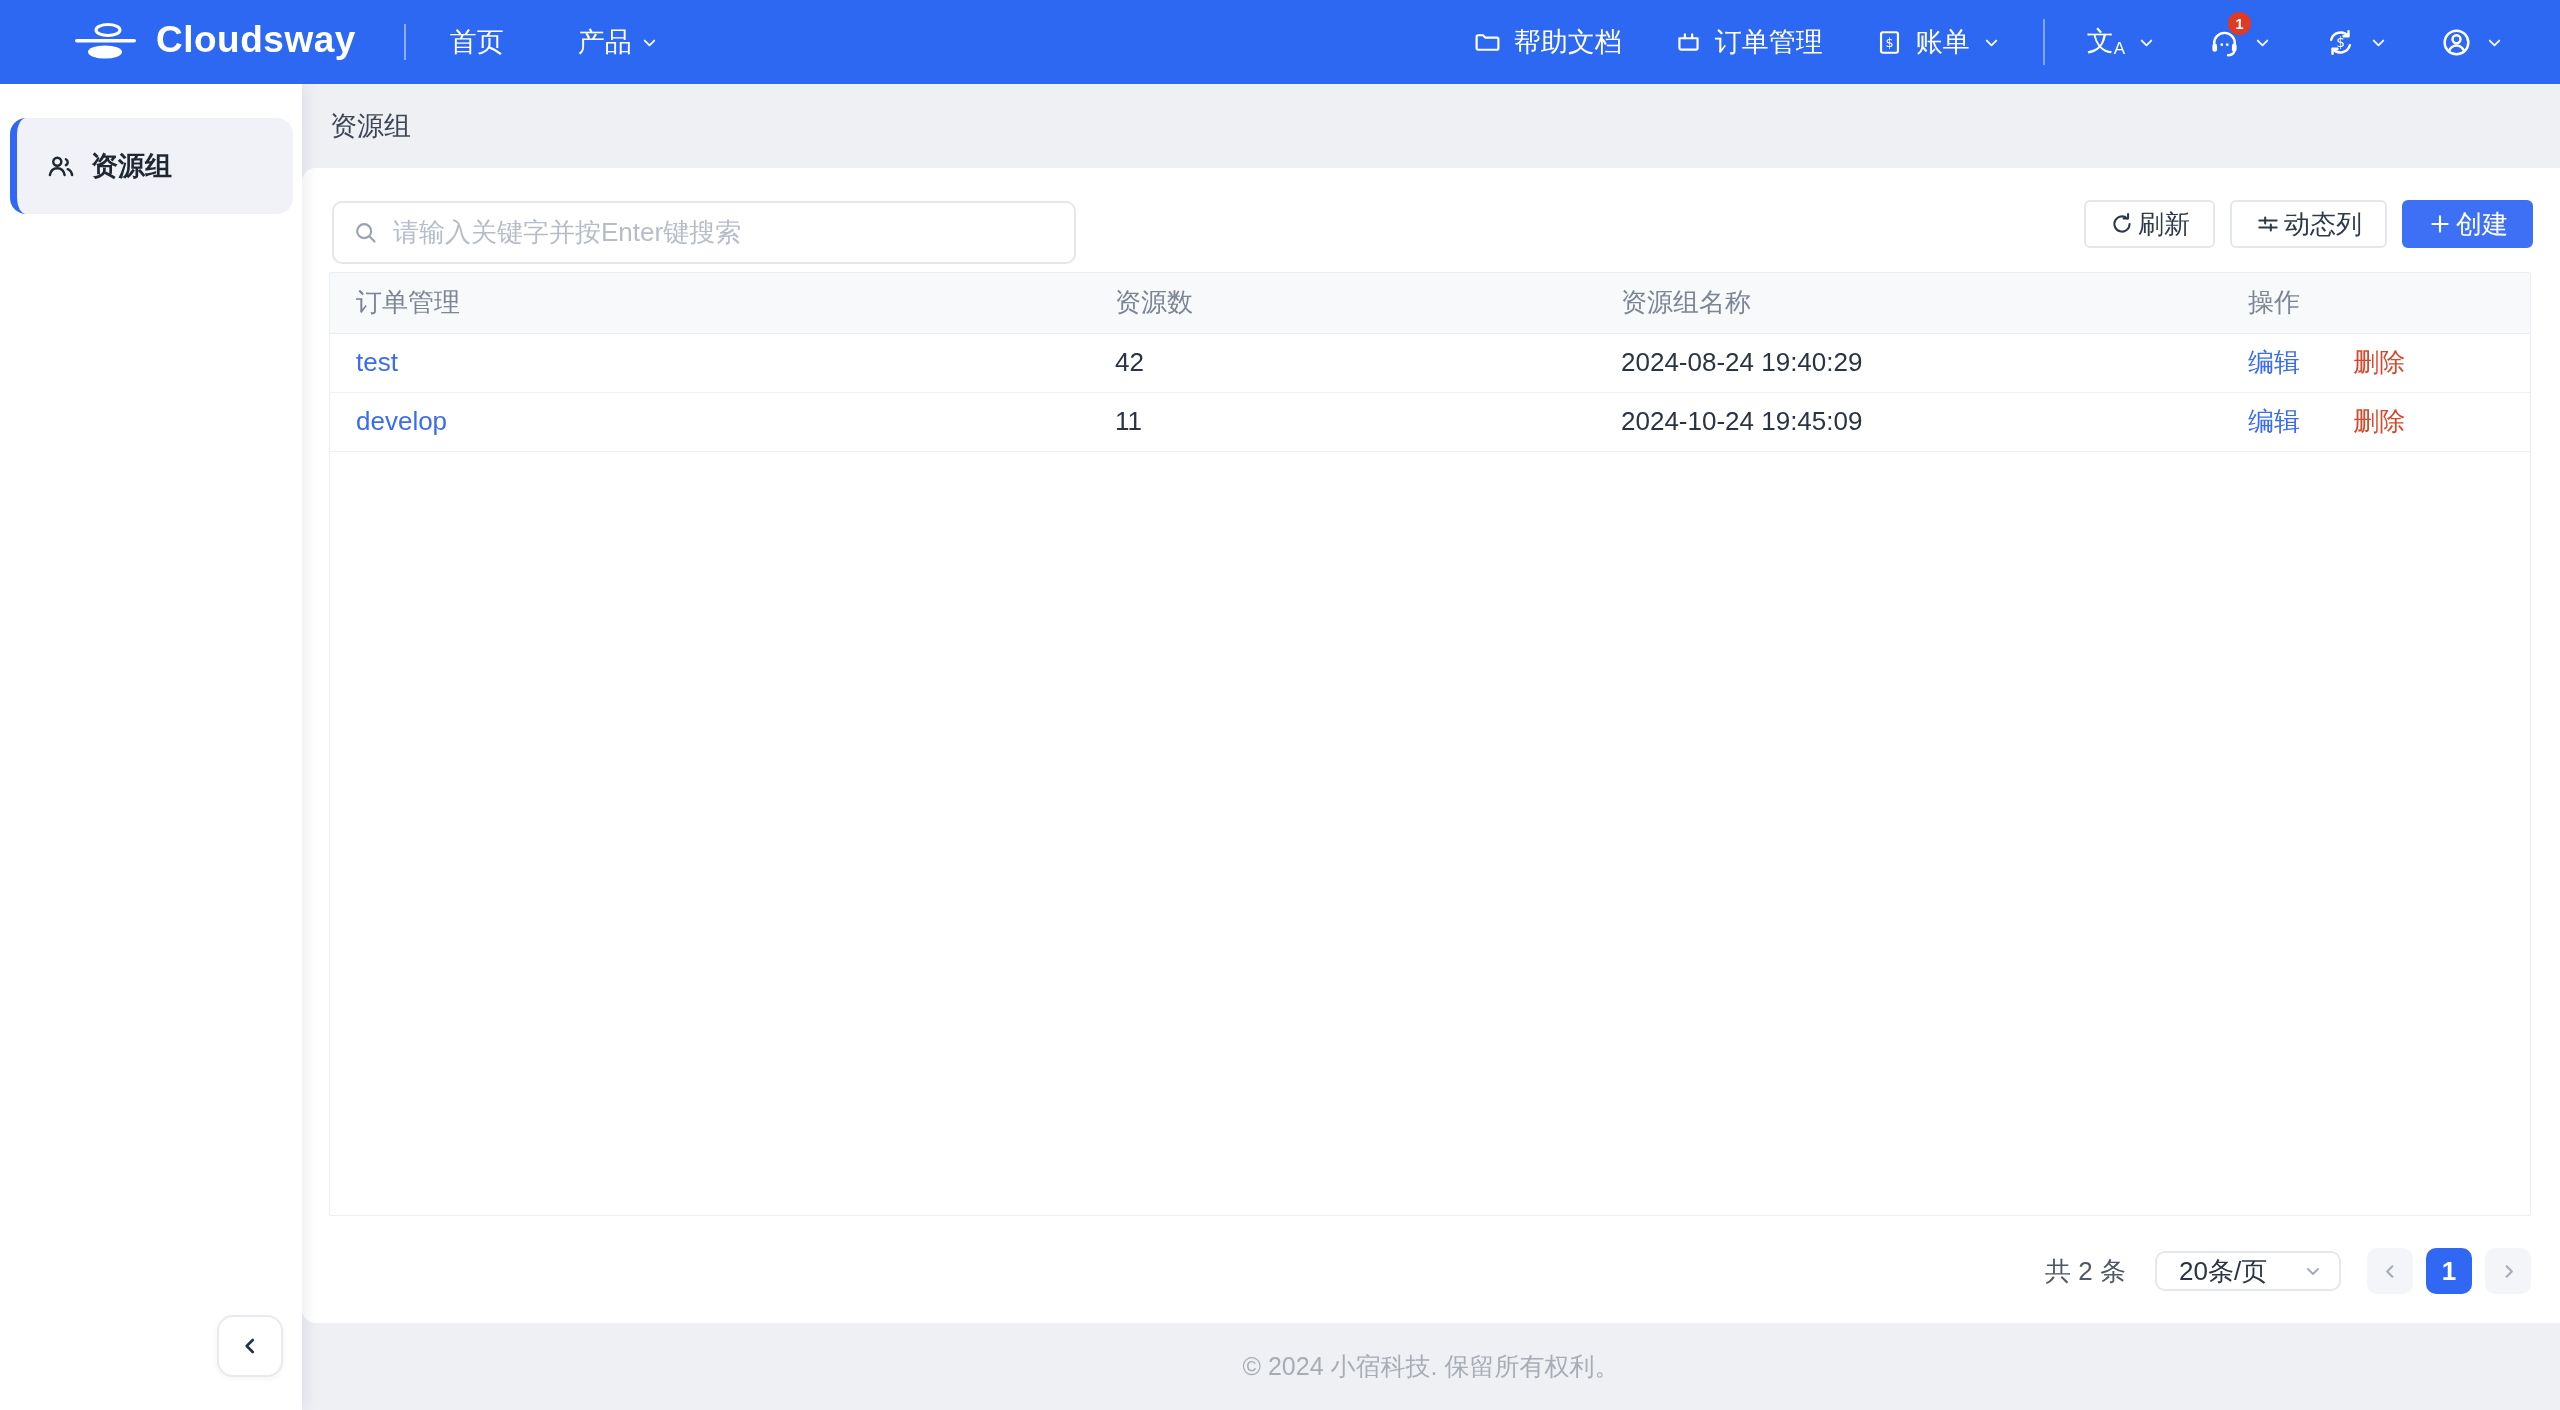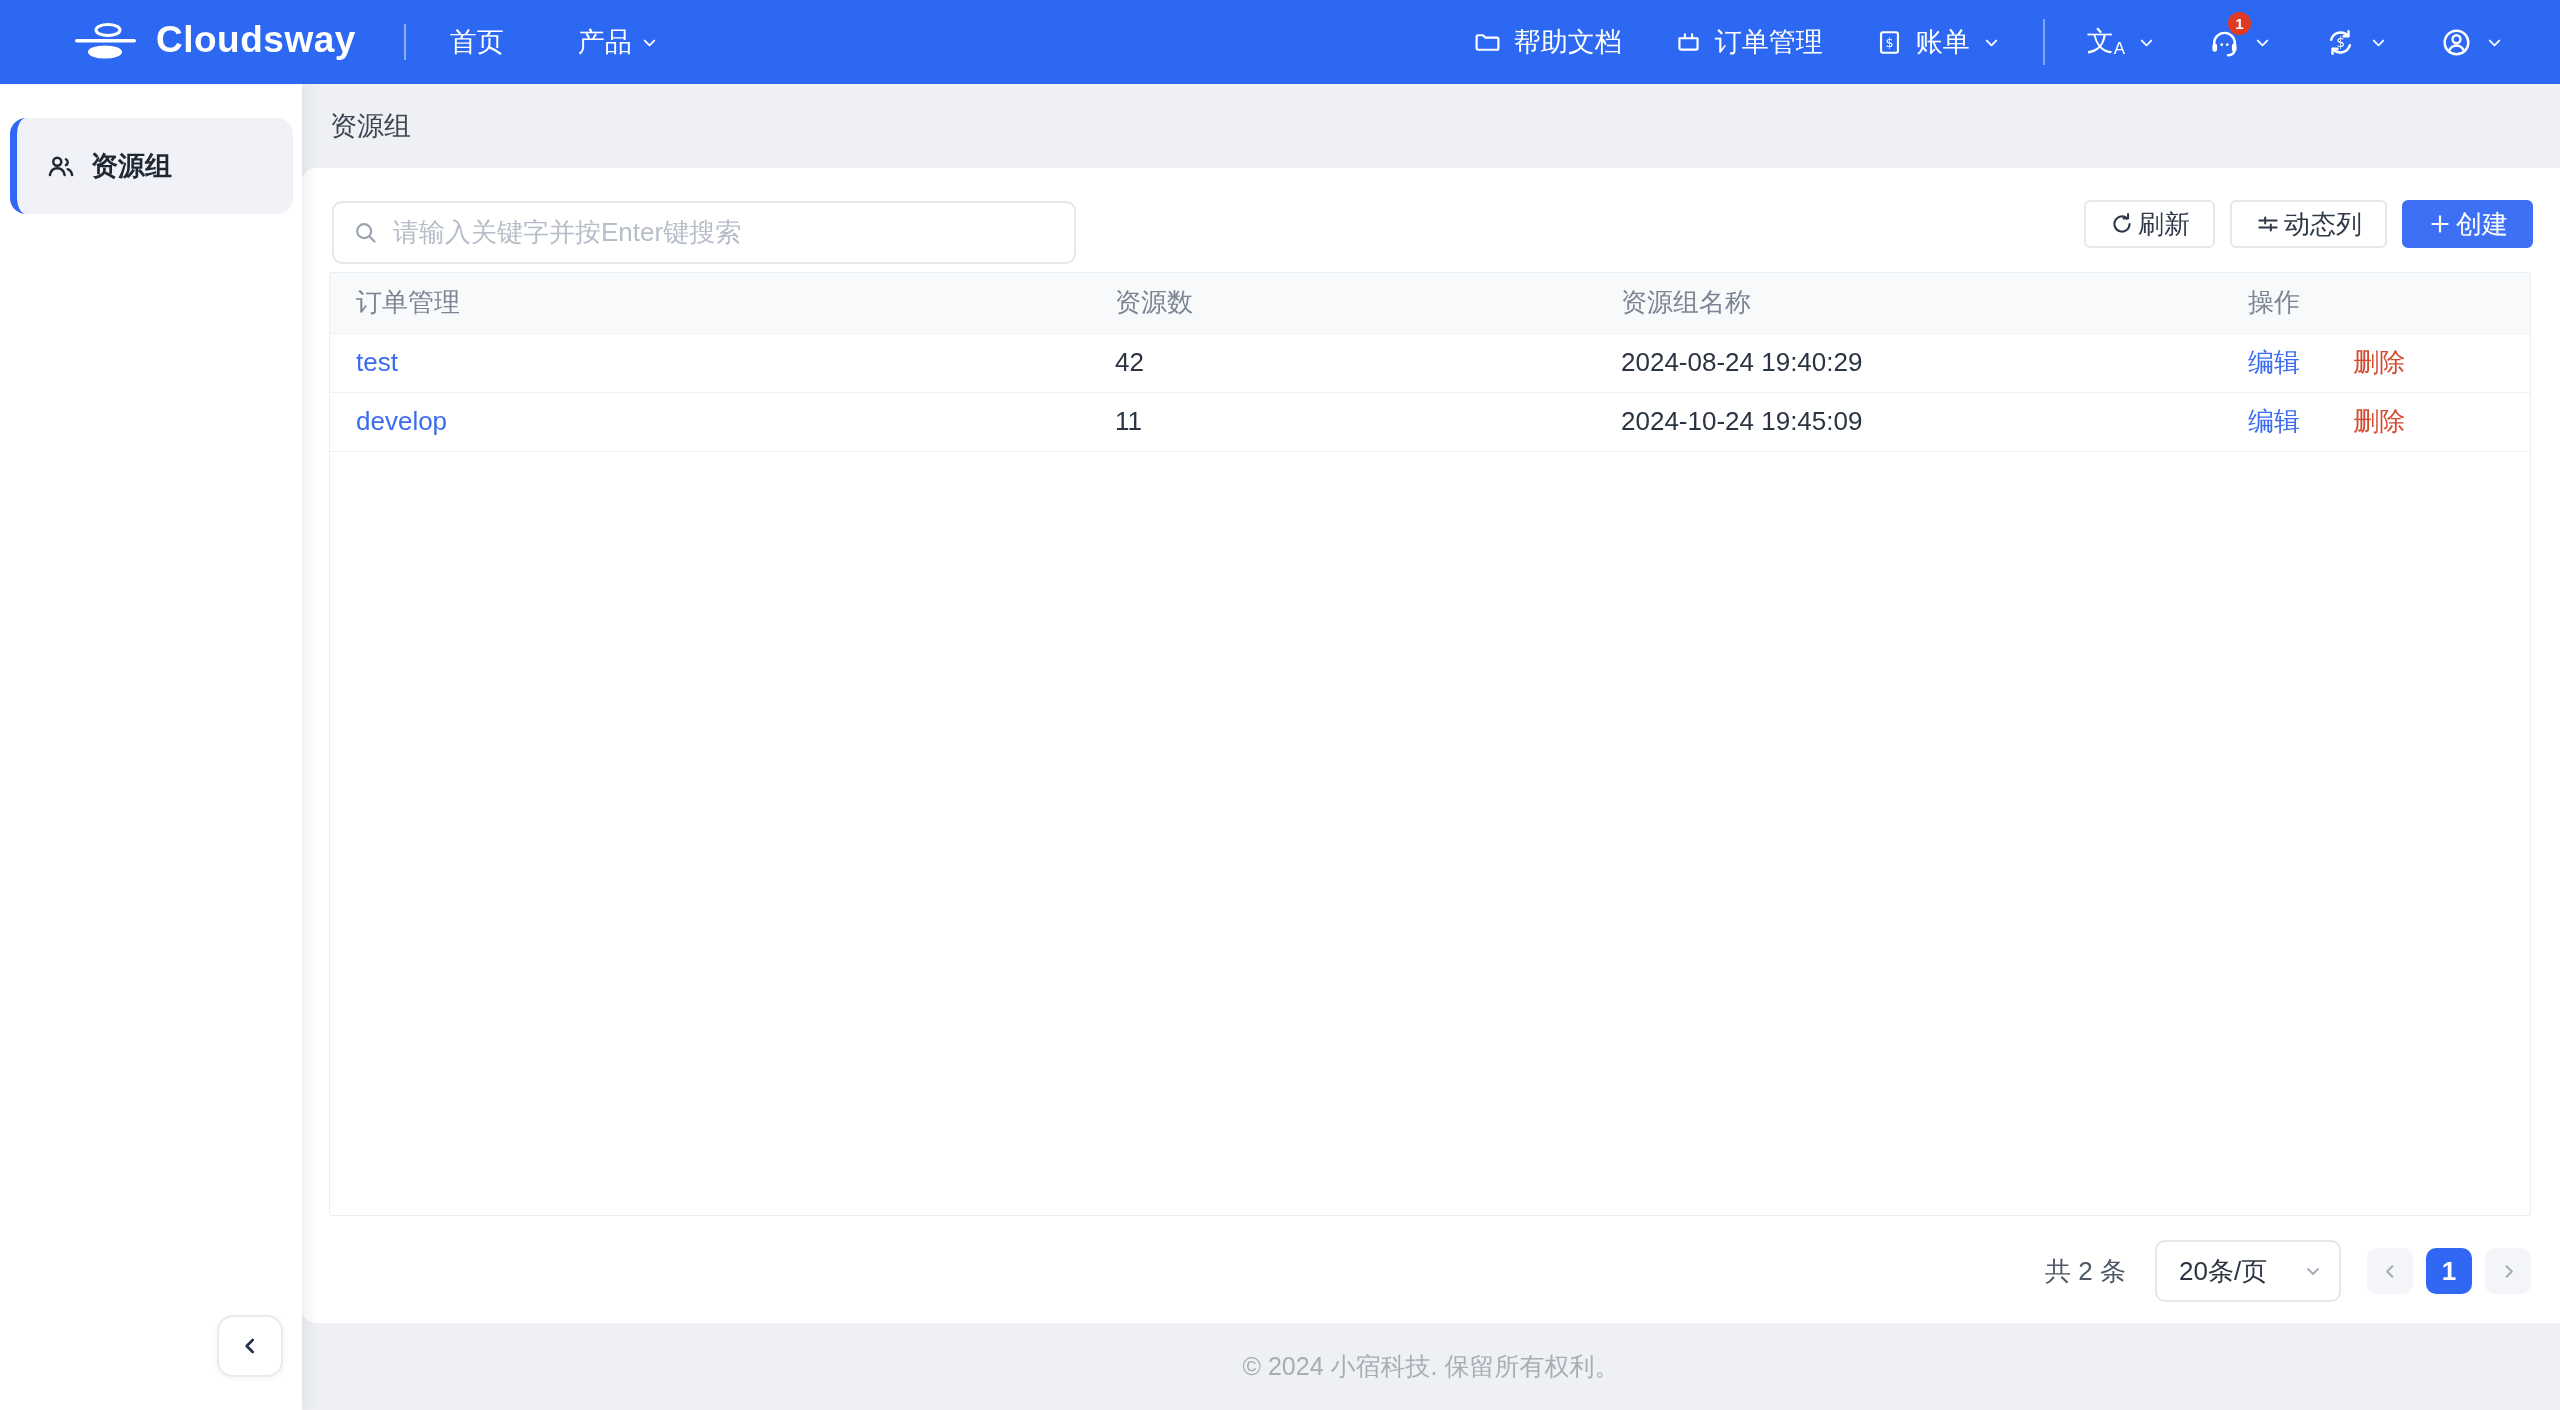--- a/index.html
+++ b/index.html
@@ -70,21 +70,21 @@
   tbody td { height:59px; font-size:26px; color:#2b3442; text-align:left;
     padding-left:26px; border-bottom:1px solid #eef0f3; }
   .col-name { width:34.5%; } .col-count { width:23%;font-family:Liberation Mono, monospace; } .col-time { width:28.5%; } .col-ops { width:14%; }
   .link { color:#3b6cf0; cursor:pointer; }
   .op-edit { color:#3b6cf0; cursor:pointer; margin-right:46px; }
   .op-del { color:#d24b2e; cursor:pointer; }
 
   .pagination { position:absolute; right:29px; top:1080px; height:46px;
     display:flex; align-items:center; }
   .pg-total { font-size:26px; color:#4e5866; margin-right:29px;margin-left:20px; }
-  .pg-select { width:186px; height:62px; border:2px solid #e4e7ec; border-radius:10px;
+  .pg-select { width:186px; height:40px; border:2px solid #e4e7ec; border-radius:10px;
     display:flex; align-items:center; justify-content:space-between; padding:0 16px 0 22px;
     font-size:26px; color:#2b3442; cursor:pointer; background:#fff; margin-right:26px; }
   .pg-btn { width:46px; height:46px; border-radius:10px; background:#f4f5f8;
     display:flex; align-items:center; justify-content:center; cursor:pointer; margin-left:13px; }
   .pg-page { width:46px; height:46px; border-radius:10px; background:#3168f3; color:#fff;
     font-size:26px; font-weight:600; display:flex; align-items:center; justify-content:center;
     cursor:pointer; margin-left:13px; }
 
   .footer { position:absolute; left:0; bottom:0; width:2258px; height:87px;
     display:flex; align-items:center; justify-content:center; }

